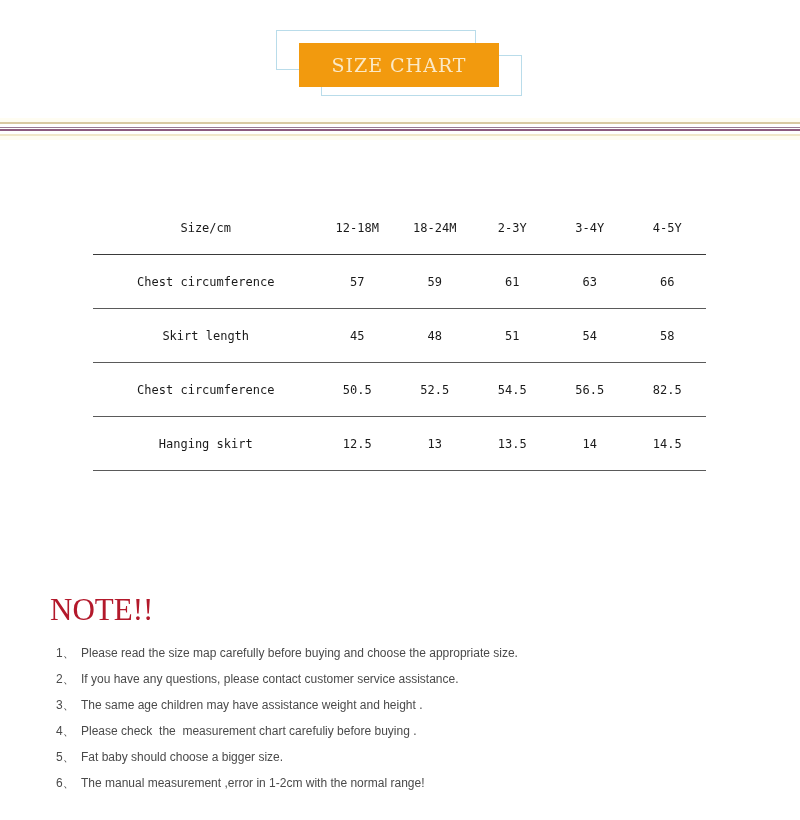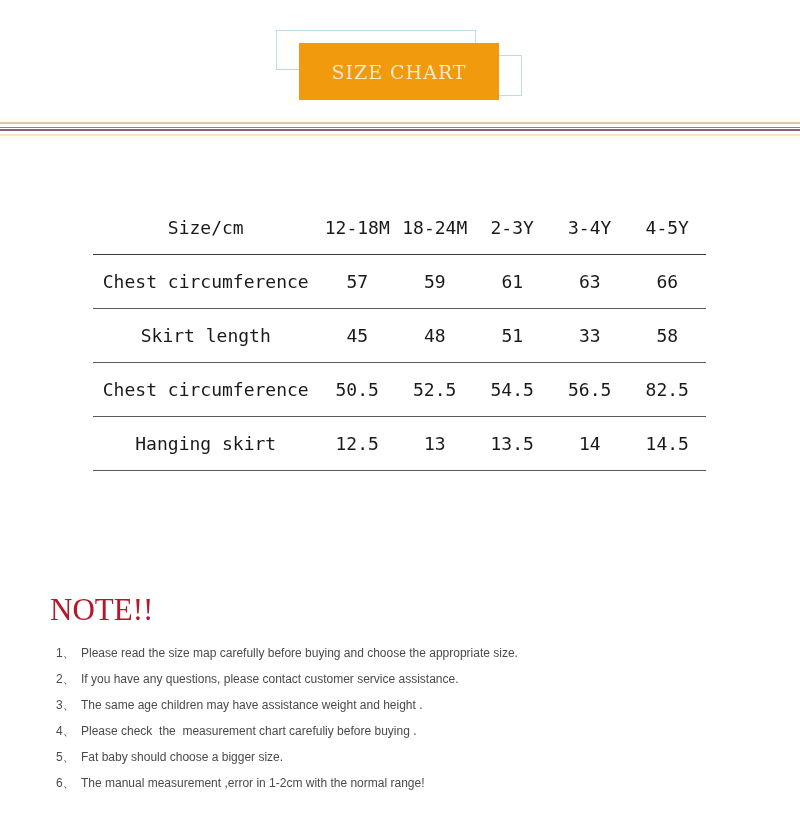--- a/index.html
+++ b/index.html
@@ -15,42 +15,42 @@
     
     .badge-outline-a {
       position: absolute; left: 276px; top: 30px; width: 200px; height: 40px;
       border: 1px solid #b9dcea; box-sizing: border-box;
     }
     .badge-outline-b {
       position: absolute; left: 321px; top: 55px; width: 201px; height: 41px;
       border: 1px solid #b9dcea; box-sizing: border-box;
     }
     .badge {
-      position: absolute; left: 299px; top: 43px; width: 200px; height: 57px;
+      position: absolute; left: 299px; top: 43px; width: 200px; height: 44px;
       background: #f29a0e;
       display: flex; align-items: center; justify-content: center;
       color: #fbe9c6;
       font-family: "DejaVu Serif", "Liberation Serif", serif;
       font-size: 19px; letter-spacing: 1px;
     }
     
     .stripe { position: absolute; left: 0; width: 800px; }
     .s1 { top: 122px; height: 2px; background: #d9c9a2; }
     .s2 { top: 127px; height: 1px; background: #9a7b93; }
     .s3 { top: 129px; height: 2px; background: #8c5a7e; }
     .s4 { top: 134px; height: 2px; background: #f0e7c9; }
     .s0 { top: 118px; height: 4px; background: #fffdf2; }
     .s5 { top: 136px; height: 4px; background: #fffdf2; }
 
     
     .size-table {
       position: absolute; left: 93px; top: 201px; width: 613px;
       border-collapse: collapse;
       font-family: "DejaVu Sans Mono", "Liberation Mono", monospace;
-      font-size: 18px; color: #1a1a1a;
+      font-size: 12px; color: #1a1a1a;
     }
     .size-table td, .size-table th {
       height: 53px; padding: 0; text-align: center; font-weight: normal;
       border-bottom: 1px solid #5a5a5a;
     }
     .size-table tr.head th { border-bottom: 1px solid #3a3a3a; }
     .size-table .label-col { width: 224px; }
     .size-table .val-col { width: 77px; margin-left: 8px; }
 
     
@@ -98,21 +98,21 @@
     <td>59</td>
     <td>61</td>
     <td>63</td>
     <td>66</td>
   </tr>
   <tr>
     <td>Skirt length</td>
     <td>45</td>
     <td>48</td>
     <td>51</td>
-    <td>33</td>
+    <td>54</td>
     <td>58</td>
   </tr>
   <tr>
     <td>Chest circumference</td>
     <td>50.5</td>
     <td>52.5</td>
     <td>54.5</td>
     <td>56.5</td>
     <td>82.5</td>
   </tr>

